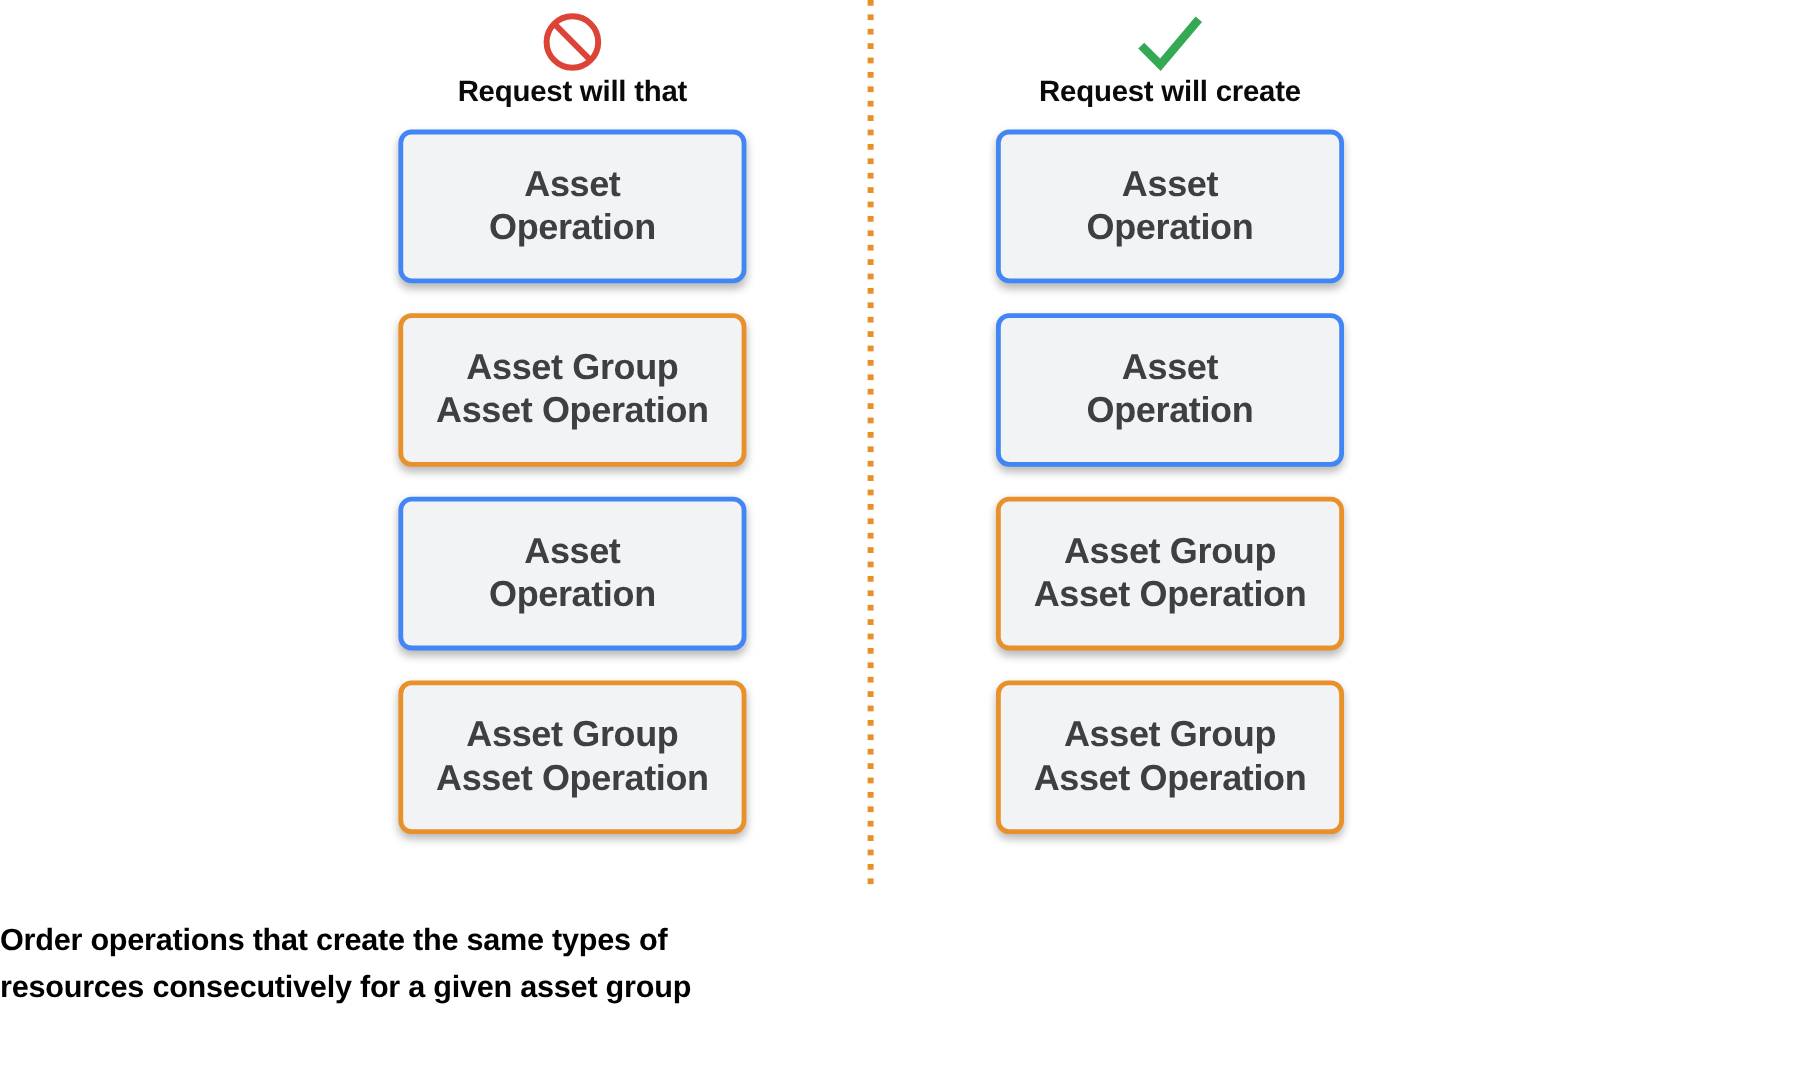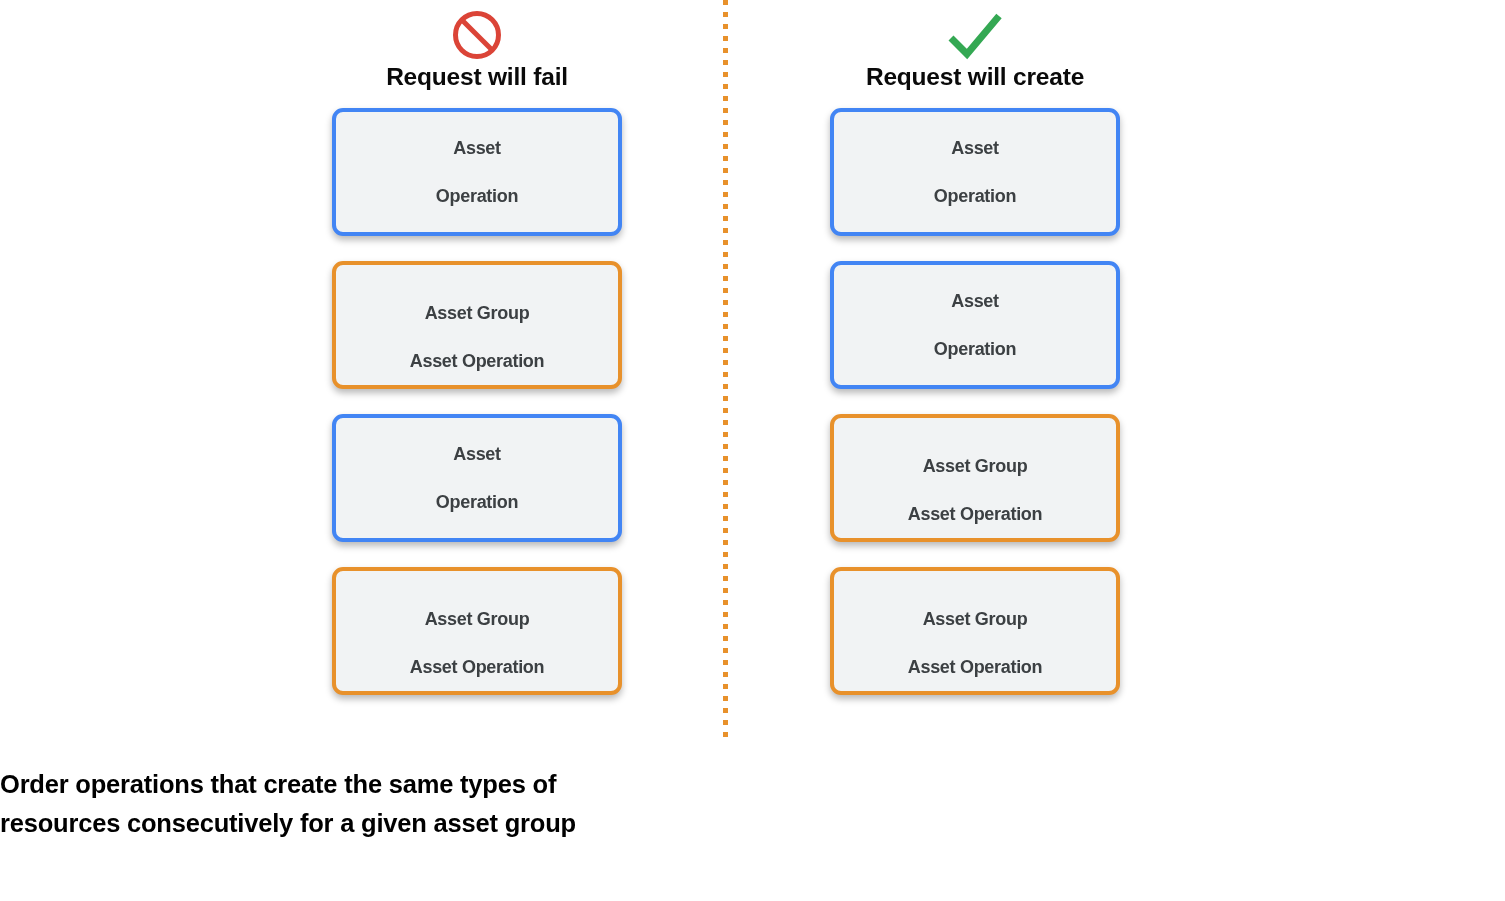--- a/index.html
+++ b/index.html
@@ -80,27 +80,27 @@
     border-radius: 11px;
     background: #f1f3f4;
     border: 4px solid #4285f4;
     box-shadow: 0 4px 7px rgba(0,0,0,0.28);
     display: flex;
     align-items: center;
     justify-content: center;
     text-align: center;
   }
   .box.blue   { border-color: #4285f4; }
-  .box.orange { border-color: #e8912b; align-items: flex-end; }
+  .box.orange { border-color: #e8912b; }
 
   .box-text {
-    font-size: 18px;
+    font-size: 30px;
     font-weight: bold;
     color: #3c4043;
-    line-height: 48px;
+    line-height: 36px;
     letter-spacing: -0.3px;
     white-space: pre-line;
   }
 
   
   .caption {
     position: absolute;
     left: 0;
     top: 765px;
     width: 1505px;
@@ -120,21 +120,21 @@
   <div class="divider"></div>
 
   <div class="column fail">
     <div class="col-header">
       <div class="header-icon">
         <svg width="54" height="54" viewBox="0 0 54 54" aria-hidden="true">
           <circle cx="27" cy="27" r="21.5" fill="none" stroke="#DB4437" stroke-width="5"></circle>
           <line x1="12.2" y1="12.2" x2="41.8" y2="41.8" stroke="#DB4437" stroke-width="5" stroke-linecap="butt"></line>
         </svg>
       </div>
-      <div class="header-label">Request will fail</div>
+      <div class="header-label">Request will that</div>
     </div>
 
     <div class="box blue">
         <span class="box-text">Asset
 Operation</span>
       </div>
     <div class="box orange">
         <span class="box-text">Asset Group
 Asset Operation</span>
       </div>

